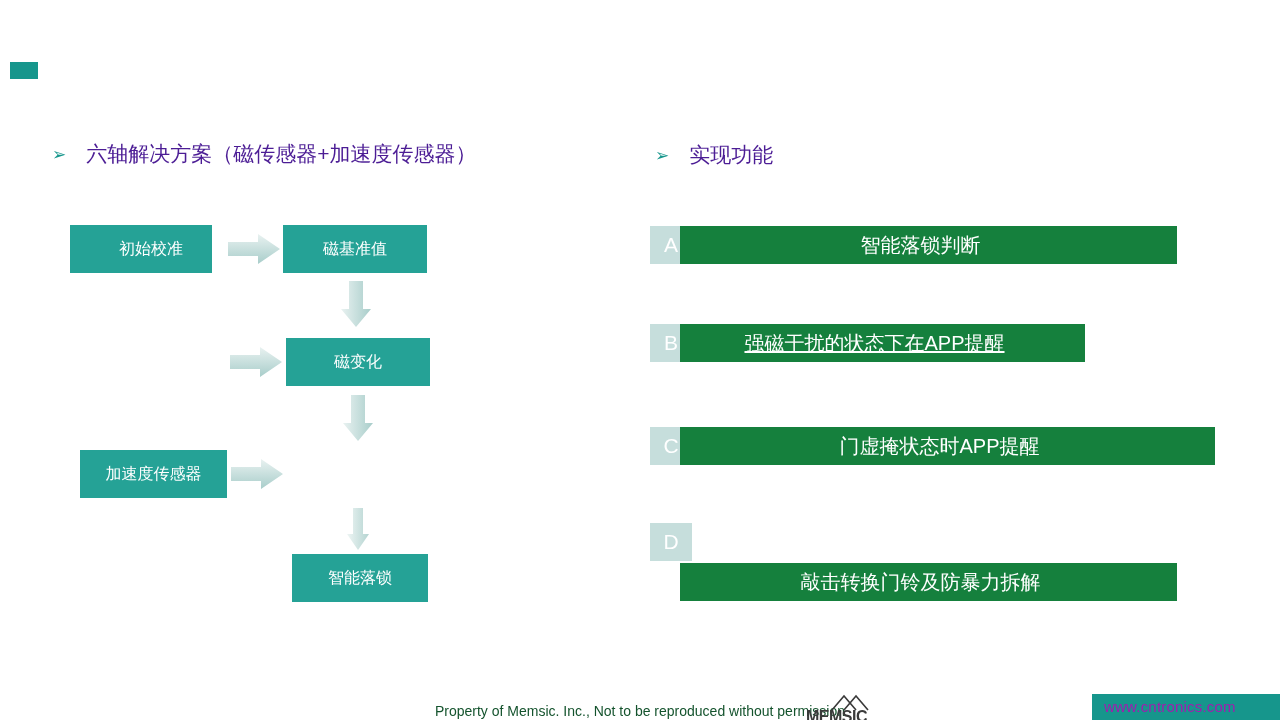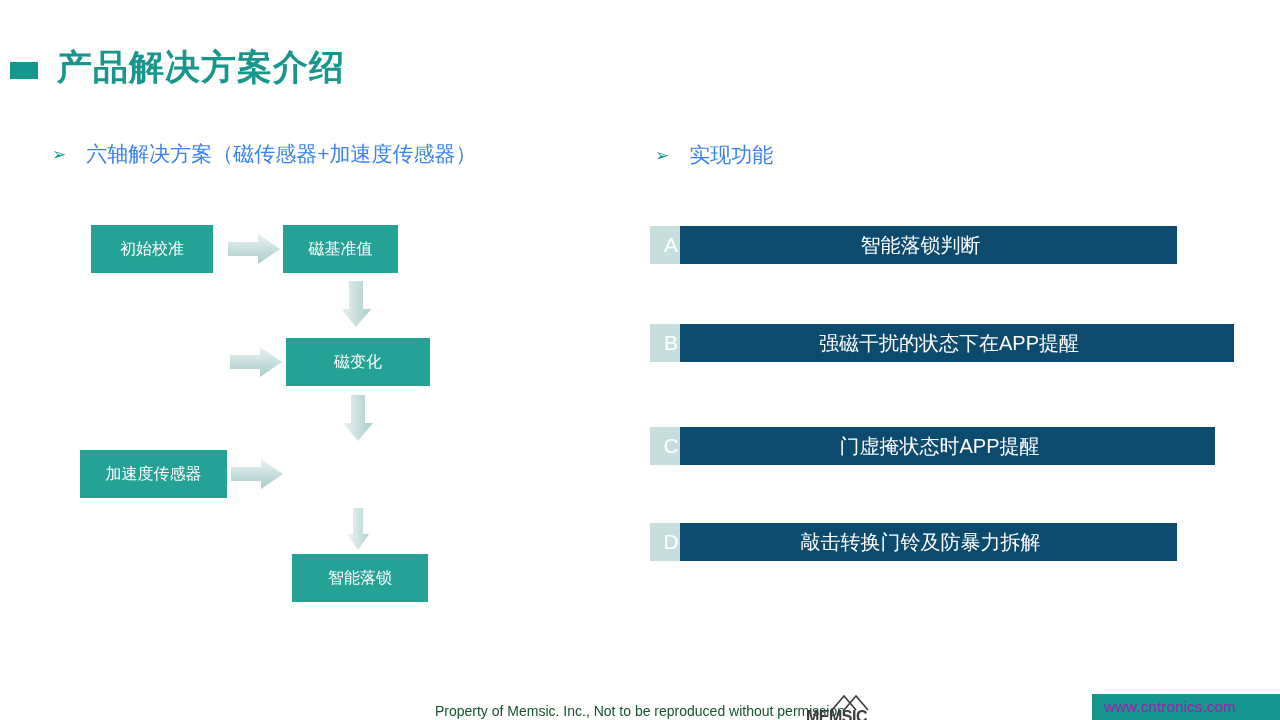--- a/index.html
+++ b/index.html
@@ -49,21 +49,21 @@
     white-space: nowrap;
   }
   .sec-head .bullet {
     color: #16968c;
     font-size: 17px;
     margin-right: 20px;
     line-height: 1;
   }
   .sec-head .sec-text {
     font-size: 21px;
-    color: #3b82f6;
+    color: #4c1d95;
   }
   #sec-left { left: 52px; top: 140px; }
   #sec-right { left: 655px; top: 141px; }
 
   
   .flow-box {
     position: absolute;
     background: #25a296;
     color: #ffffff;
     font-size: 16px;
@@ -108,21 +108,21 @@
     display: flex;
     align-items: center;
     justify-content: center;
     font-weight: normal;
   }
   .feat-bar {
     position: absolute;
     left: 30px;
     top: 0;
     height: 38px;
-    background: #0c4a6e;
+    background: #15803d;
     color: #ffffff;
     font-size: 20px;
     display: flex;
     align-items: center;
     justify-content: center;
     white-space: nowrap;
   }
   .feat-bar .feat-text { position: relative; left: -8px; }
   .footer-text {
     position: absolute;
@@ -171,47 +171,46 @@
     font-size: 15px;
     letter-spacing: 0.2px;
   }
 </style>
 </head>
 <body>
 
 <div class="slide">
 
   <div class="title-marker"></div>
-  <div class="slide-title">产品解决方案介绍</div>
 
   <div class="sec-head" id="sec-left">
     <span class="bullet">➢</span>
     <span class="sec-text">六轴解决方案（磁传感器+加速度传感器）</span>
   </div>
 
   <div class="sec-head" id="sec-right">
     <span class="bullet">➢</span>
     <span class="sec-text">实现功能</span>
   </div>
 
-  <div class="flow-box" style="left:91px; top:225px; width:122px; height:48px;">初始校准</div>
+  <div class="flow-box" style="left:70px; top:225px; width:122px; height:48px;padding-left:20px;">初始校准</div>
 
   <div class="arrow-h" style="left:228px; top:234px;">
     <svg width="52" height="30" viewBox="0 0 52 30">
       <defs>
         <linearGradient id="gh1" x1="0" y1="0" x2="0" y2="1">
           <stop offset="0%" stop-color="#e9f2f1"></stop>
           <stop offset="100%" stop-color="#a8cdca"></stop>
         </linearGradient>
       </defs>
       <polygon points="0,8 30,8 30,0 52,15 30,30 30,22 0,22" fill="url(#gh1)"></polygon>
     </svg>
   </div>
 
-  <div class="flow-box" style="left:283px; top:225px; width:115px; height:48px;">磁基准值</div>
+  <div class="flow-box" style="left:283px; top:225px; width:144px; height:48px;">磁基准值</div>
 
   <div class="arrow-v" style="left:341px; top:281px;">
     <svg width="30" height="46" viewBox="0 0 30 46">
       <defs>
         <linearGradient id="gv1" x1="0" y1="0" x2="1" y2="0">
           <stop offset="0%" stop-color="#e9f2f1"></stop>
           <stop offset="100%" stop-color="#a8cdca"></stop>
         </linearGradient>
       </defs>
       <polygon points="8,0 22,0 22,28 30,28 15,46 0,28 8,28" fill="url(#gv1)"></polygon>
@@ -258,35 +257,35 @@
 
   <div class="feat-row" style="left:650px; top:226px; width:527px;">
     <div class="feat-letter">A</div>
     <div class="feat-bar" style="width:497px;">
       <span class="feat-text">智能落锁判断</span>
     </div>
   </div>
 
   <div class="feat-row" style="left:650px; top:324px; width:527px;">
     <div class="feat-letter">B</div>
-    <div class="feat-bar" style="width:554px;">
+    <div class="feat-bar" style="width:405px;text-decoration:underline;">
       <span class="feat-text">强磁干扰的状态下在APP提醒</span>
     </div>
   </div>
 
   <div class="feat-row" style="left:650px; top:427px; width:527px;">
     <div class="feat-letter">C</div>
     <div class="feat-bar" style="width:535px;">
       <span class="feat-text">门虚掩状态时APP提醒</span>
     </div>
   </div>
 
   <div class="feat-row" style="left:650px; top:523px; width:527px;">
     <div class="feat-letter">D</div>
-    <div class="feat-bar" style="width:497px;">
+    <div class="feat-bar" style="width:497px;margin-top:40px;">
       <span class="feat-text">敲击转换门铃及防暴力拆解</span>
     </div>
   </div>
 
   <div class="footer-text">Property of Memsic. Inc., Not to be reproduced without permission</div>
 
   <div class="memsic-logo">
     <span class="mtext">MEMSIC</span>
     <svg width="42" height="22" viewBox="0 0 42 22">
       <path d="M2 17 L14 3 L26 17" fill="none" stroke="#3a3a3a" stroke-width="1.6"></path>

